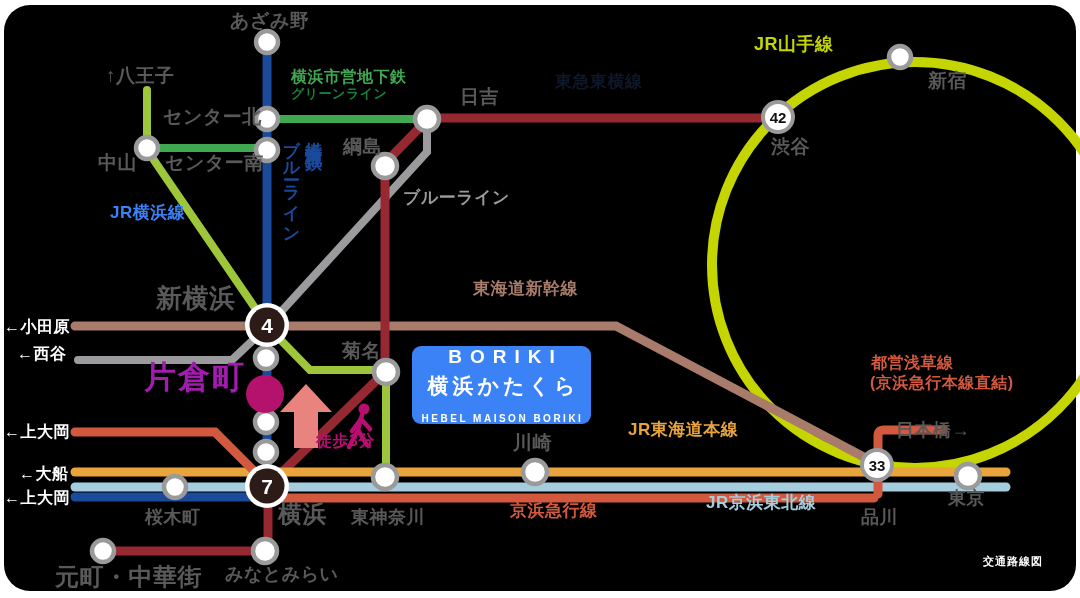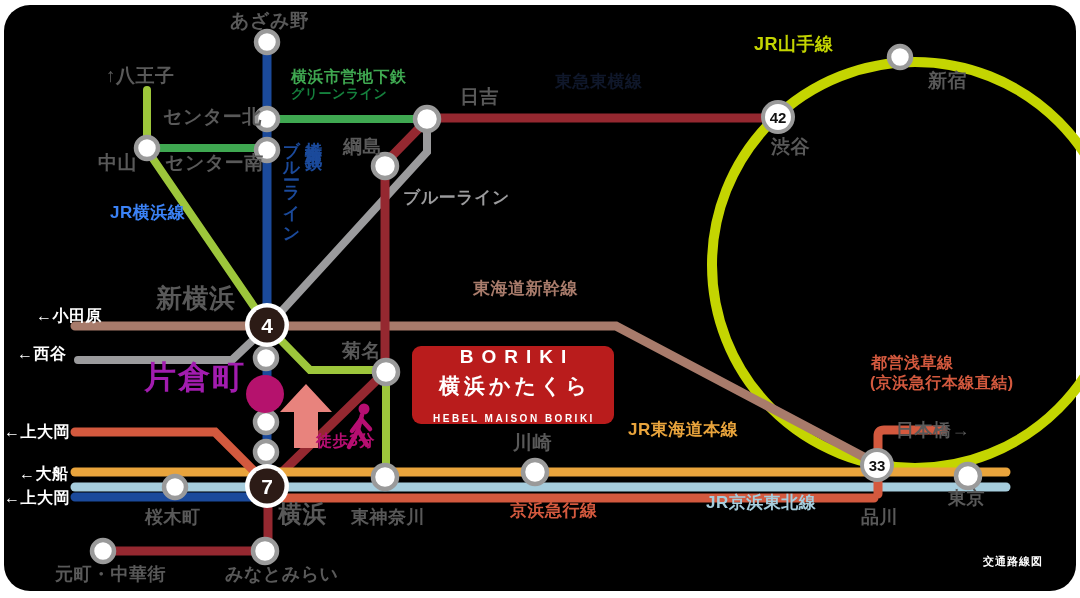--- a/index.html
+++ b/index.html
@@ -5,21 +5,21 @@
   html,body{margin:0;padding:0;background:#ffffff;}
   #stage{position:relative;width:1080px;height:598px;background:#ffffff;overflow:hidden;
          font-family:"Liberation Sans","DejaVu Sans",sans-serif;}
   #panel{position:absolute;left:4px;top:5px;width:1072px;height:586px;background:#000000;border-radius:26px;}
   #railmap{position:absolute;left:0;top:0;}
   .lbl{position:absolute;font-weight:bold;white-space:nowrap;line-height:1;letter-spacing:0.5px;}
   .st{color:#595959;}
   .wh{color:#ffffff;}
   .vlbl{position:absolute;font-weight:bold;writing-mode:vertical-rl;text-orientation:upright;
         color:#1b4a9b;letter-spacing:2px;line-height:1;}
-  #boriki{position:absolute;left:412px;top:346px;width:202px;height:78px;background:#b91c1c;
+  #boriki{position:absolute;left:412px;top:346px;width:179px;height:78px;background:#3b82f6;
           border-radius:9px;display:flex;flex-direction:column;align-items:center;justify-content:center;
           color:#ffffff;text-align:center;}
   #boriki .t1{font-size:19px;letter-spacing:8px;font-weight:bold;text-indent:8px;}
   #boriki .t2{font-size:21px;letter-spacing:4px;font-weight:bold;margin-top:4px;text-indent:4px;}
   #boriki .t3{font-size:10px;letter-spacing:2.5px;font-weight:bold;margin-top:13px;text-indent:2px;}
   svg text{font-family:"Liberation Sans","DejaVu Sans",sans-serif;font-weight:bold;}
 </style>
 </head>
 <body>
 
@@ -112,26 +112,26 @@
   <span class="lbl st" style="left:343px;top:137px;font-size:19px;">綱島</span>
   <span class="lbl st" style="left:156px;top:285px;font-size:26px;">新横浜</span>
   <span class="lbl st" style="left:342px;top:341px;font-size:19px;">菊名</span>
   <span class="lbl st" style="left:928px;top:71px;font-size:19px;text-align:right;">新宿</span>
   <span class="lbl st" style="left:771px;top:137px;font-size:19px;">渋谷</span>
   <span class="lbl st" style="left:513px;top:433px;font-size:19px;">川崎</span>
   <span class="lbl st" style="left:351px;top:508px;font-size:18px;">東神奈川</span>
   <span class="lbl st" style="left:278px;top:502px;font-size:24px;">横浜</span>
   <span class="lbl st" style="left:145px;top:508px;font-size:18px;">桜木町</span>
   <span class="lbl st" style="left:225px;top:565px;font-size:18px;">みなとみらい</span>
-  <span class="lbl st" style="left:55px;top:565px;font-size:18px;">元町・中華街</span>
+  <span class="lbl st" style="left:55px;top:565px;font-size:24px;">元町・中華街</span>
   <span class="lbl st" style="left:861px;top:508px;font-size:18px;">品川</span>
   <span class="lbl st" style="left:948px;top:489px;font-size:18px;">東京</span>
   <span class="lbl st" style="left:896px;top:421px;font-size:18px;">日本橋→</span>
 
-  <span class="lbl wh" style="left:4px;top:308px;font-size:16px;padding-left:32px;">←小田原</span>
+  <span class="lbl wh" style="left:4px;top:319px;font-size:16px;">←小田原</span>
   <span class="lbl wh" style="left:17px;top:346px;font-size:16px;">←西谷</span>
   <span class="lbl wh" style="left:4px;top:424px;font-size:16px;">←上大岡</span>
   <span class="lbl wh" style="left:19px;top:466px;font-size:16px;">←大船</span>
   <span class="lbl wh" style="left:4px;top:490px;font-size:16px;">←上大岡</span>
 
   <span class="lbl" style="left:291px;top:69px;font-size:16px;color:#3fa851;">横浜市営地下鉄</span>
   <span class="lbl" style="left:291px;top:87px;font-size:13px;color:#15803d;">グリーンライン</span>
   <span class="vlbl" style="left:305px;top:128px;font-size:17px;">横浜市営地下鉄</span>
   <span class="vlbl" style="left:283px;top:128px;font-size:17px;">ブルーライン</span>
   <span class="lbl" style="left:110px;top:204px;font-size:17px;color:#3b82f6;">JR横浜線</span>

